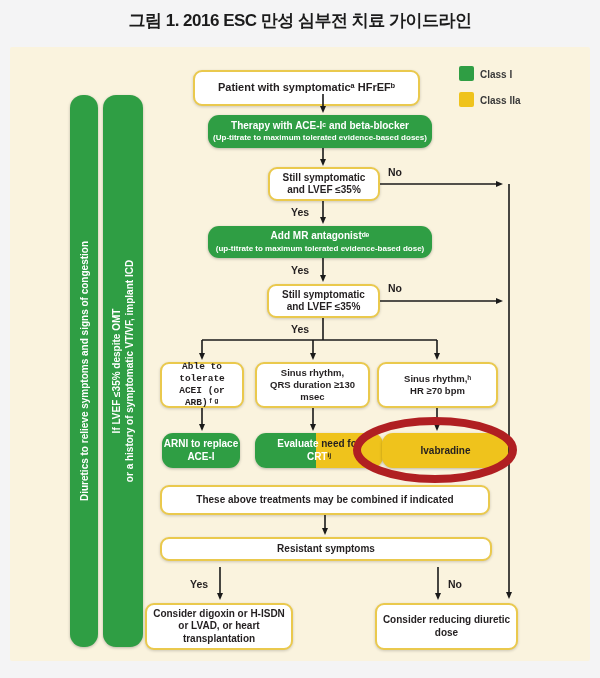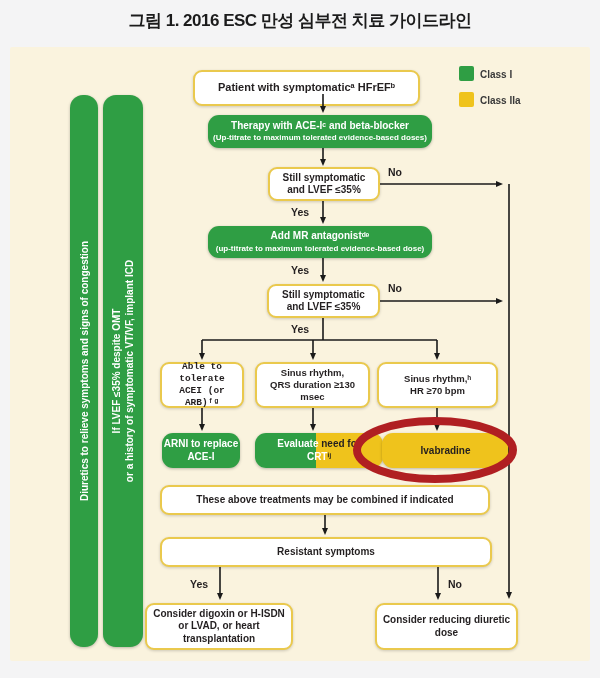--- a/index.html
+++ b/index.html
@@ -144,21 +144,21 @@
 </div>
 
 <div class="box-yellow fs10" style="left:382px; top:433px; width:127px; height:35px;">
   <div>Ivabradine</div>
 </div>
 
 <div class="box-white fs10" style="left:160px; top:485px; width:330px; height:30px;">
   <div>These above treatments may be combined if indicated</div>
 </div>
 
-<div class="box-white fs10" style="left:160px; top:537px; width:332px; height:30px;align-items:center;">
+<div class="box-white fs10" style="left:160px; top:537px; width:332px; height:24px;align-items:center;">
   <div>Resistant symptoms</div>
 </div>
 
 <div class="box-white fs10" style="left:145px; top:603px; width:148px; height:47px;">
   <div>Consider digoxin or H-ISDN</div>
   <div>or LVAD, or heart transplantation</div>
 </div>
 
 <div class="box-white fs10" style="left:375px; top:603px; width:143px; height:47px;">
   <div>Consider reducing diuretic dose</div>

